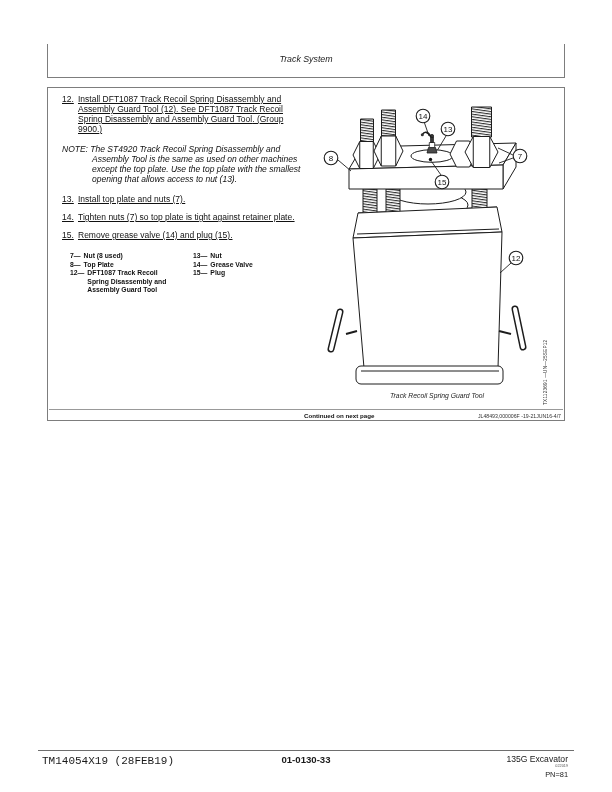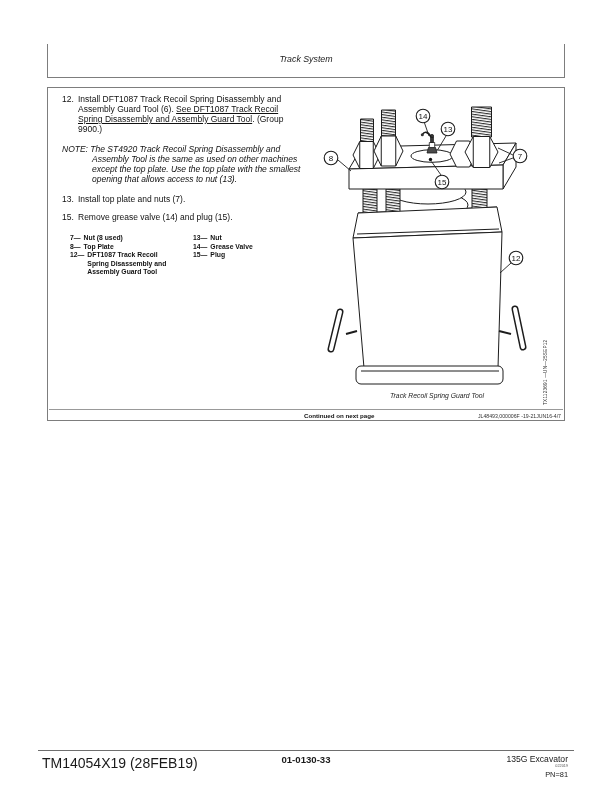--- a/index.html
+++ b/index.html
@@ -14,21 +14,21 @@
     font-size:8.8px; font-style:italic; color:#222;
   }
   .main-box {
     position:absolute; left:47px; top:87px; width:518px; height:334px;
     border:1px solid #7d7d7d; box-sizing:border-box;
   }
   .text-col {
     position:absolute; left:14px; top:6px; width:243px;
     font-size:8.5px; line-height:10px; color:#111;
   }
-  .step { display:flex; margin-bottom:8px; }
+  .step { display:flex; margin-bottom:8px;text-decoration:underline; }
   .step-num { width:16px; flex:none; }
   .step-body { flex:1; }
   .xref { text-decoration:underline;margin-top:9px; }
   .note {
     font-style:italic; margin:10px 4px 10px 0; padding-left:30px; text-indent:-30px;
   }
   .legend { display:flex; margin-top:12px; padding-left:8px; font-weight:bold;
     font-size:6.8px; line-height:8.5px; }
   .legend-col1 { width:123px; }
   .legend-col2 { width:100px; }
@@ -45,21 +45,21 @@
     font-size:4.7px; color:#333; letter-spacing:0.2px; white-space:nowrap;
   }
   .cont-rule { position:absolute; left:1px; right:1px; top:321px; height:1px; background:#999; }
   .continued {
     position:absolute; left:256px; top:324px; font-size:6.2px; font-weight:bold; color:#111;
   }
   .doc-id {
     position:absolute; right:3px; top:324.5px; font-size:5.2px; color:#333;
   }
   .foot-rule { position:absolute; left:38px; top:750px; width:536px; height:1px; background:#6e6e6e; }
-  .foot-left { position:absolute; left:42px; top:755px; font-size:14px; }
+  .foot-left { position:absolute; left:42px; top:755px; font-size:11px;font-family:Liberation Mono, monospace; }
   .foot-center { position:absolute; left:47px; top:754px; width:518px; text-align:center;
     font-size:9.6px; font-weight:bold; }
   .foot-right { position:absolute; right:44px; top:754px; text-align:right; font-size:8.6px; }
   .foot-tiny { font-size:3.8px; color:#555; line-height:4.5px; }
   .foot-pn { font-size:7.4px; margin-top:1px; }
   svg text.callout-num {
     font-family:"Liberation Sans", sans-serif; font-size:8px; fill:#111;
     text-anchor:middle; stroke:none;
   }
 </style>
@@ -72,30 +72,34 @@
   <div class="vline" style="left:564px; top:44px; height:34px;"></div>
   <div class="hline" style="left:47px; top:77px; width:518px;"></div>
   <div class="hdr-title">Track System</div>
 
   <div class="main-box">
 
     <div class="text-col">
 
       <div class="step">
         <span class="step-num">12.</span>
-        <span class="step-body"><span>Install DFT1087 Track Recoil Spring Disassembly and Assembly Guard Tool (6). </span><span class="xref">See DFT1087 Track Recoil Spring Disassembly and Assembly Guard Tool</span><span>. (Group 9900.)</span></span>
+        <span class="step-body"><span>Install DFT1087 Track Recoil Spring Disassembly and Assembly Guard Tool (12). </span><span class="xref">See DFT1087 Track Recoil Spring Disassembly and Assembly Guard Tool</span><span>. (Group 9900.)</span></span>
       </div>
 
       <div class="note"><span>NOTE:</span> <span>The ST4920 Track Recoil Spring Disassembly and Assembly Tool is the same as used on other machines except the top plate. Use the top plate with the smallest opening that allows access to nut (13).</span></div>
 
       <div class="step">
         <span class="step-num">13.</span>
         <span class="step-body">Install top plate and nuts (7).</span>
       </div>
 
+      <div class="step">
+        <span class="step-num">14.</span>
+        <span class="step-body">Tighten nuts (7) so top plate is tight against retainer plate.</span>
+      </div>
 
       <div class="step">
         <span class="step-num">15.</span>
         <span class="step-body">Remove grease valve (14) and plug (15).</span>
       </div>
 
       <div class="legend">
         <div class="legend-col1">
           <div class="legend-item">
             <span class="legend-num">7—</span>

